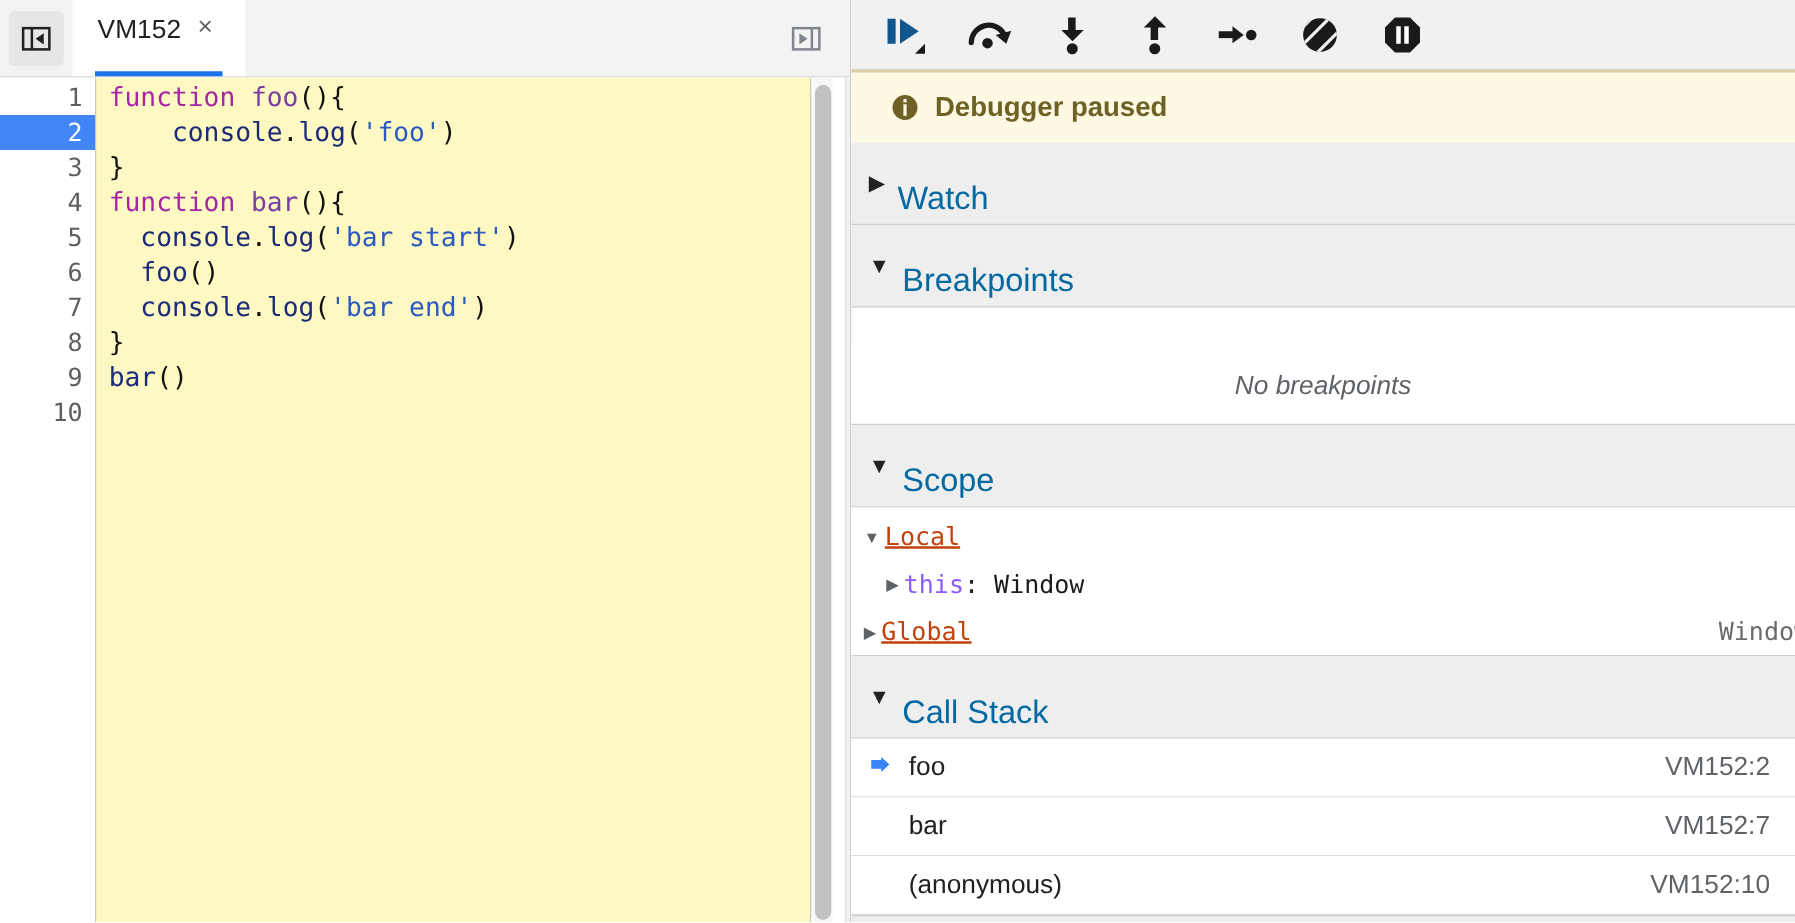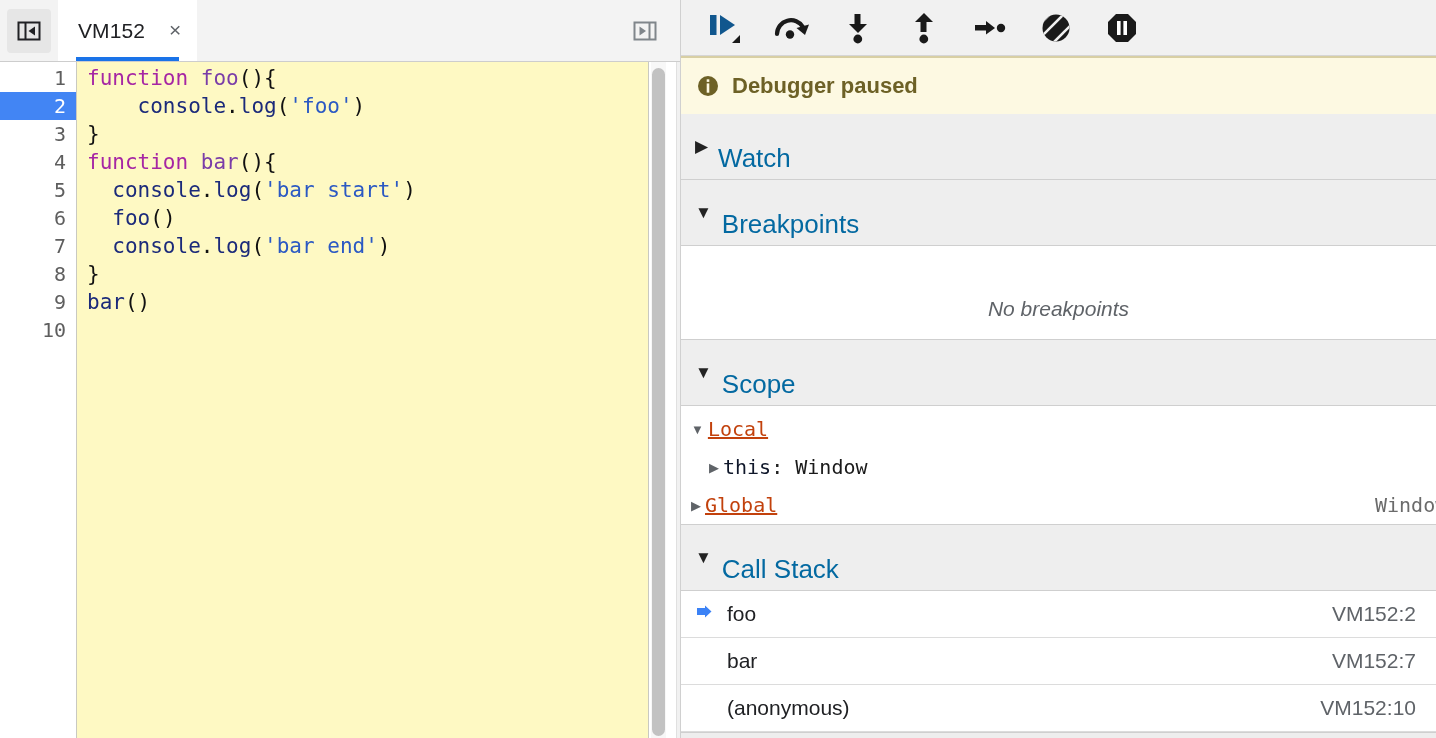--- a/index.html
+++ b/index.html
@@ -33,23 +33,23 @@
   }
   .nav-toggle {
     width: 44px; height: 44px; border-radius: 4px;
     background: #e6e6e6;
     display: flex; align-items: center; justify-content: center;
     cursor: pointer;
   }
   .tab {
     position: relative;
     min-width: 138px;
-    padding: 0 16px 0 20px;
-    background: #ffffff;
-    display: flex; align-items: center; gap: 24px;
+    padding: 12px 16px 0 20px;
+    background: #ffffff;
+    display: flex; align-items: flex-start; gap: 13px;
     cursor: pointer;
   }
   .tab .tab-label {
     font-size: 21px; color: #202124; letter-spacing: 0.1px;
   }
   .tab .tab-close {
     font-size: 21px; color: #5f6368; line-height: 1;
     position: relative; top: -1px; cursor: pointer;
   }
   .tab-underline {
@@ -150,21 +150,21 @@
     width: 66px; height: 46px;
     display: flex; align-items: center; justify-content: center;
     cursor: pointer; position: relative;
   }
 
   .paused-banner {
     flex: 0 0 58px; height: 58px;
     background: #fdf9e2;
     border-top: 2px solid #d8cfa4;
     display: flex; align-items: center;
-    padding-left: 16px; gap: 13px;
+    padding-left: 32px; gap: 13px;
   }
   .paused-banner .banner-text {
     font-size: 22px; font-weight: bold; color: #6d6126;
   }
 
   .section-header {
     flex: 0 0 66px; height: 66px;
     background: #eeeeee;
     border-bottom: 1px solid #cfcfcf;
     display: flex; align-items: center;
@@ -193,21 +193,21 @@
   .scope-row {
     height: 38px; display: flex; align-items: center;
     font-family: "DejaVu Sans Mono", monospace;
     font-size: 20px;
     white-space: pre;
   }
   .scope-row .tw { color: #5f6368; font-size: 13px; margin-right: 4px; font-family: "Liberation Sans", sans-serif; }
   .scope-row.lvl0 { padding-left: 10px; }
   .scope-row.lvl1 { padding-left: 28px; }
   .scope-name-muted { color: #c2410c; text-decoration: underline; }
-  .scope-this { color: #0f172a; text-align: right; }
+  .scope-this { color: #8b5cf6; text-align: right; }
   .scope-colon { color: #222222; }
   .scope-val { color: #1a1a1a; }
   .scope-row.global-row { position: relative; }
   .scope-row .global-window {
     position: absolute; left: 694px; top: 50%; transform: translateY(-50%);
     color: #6b6b6b;
   }
 
   .stack-row {
     flex: 0 0 47px; height: 47px;

